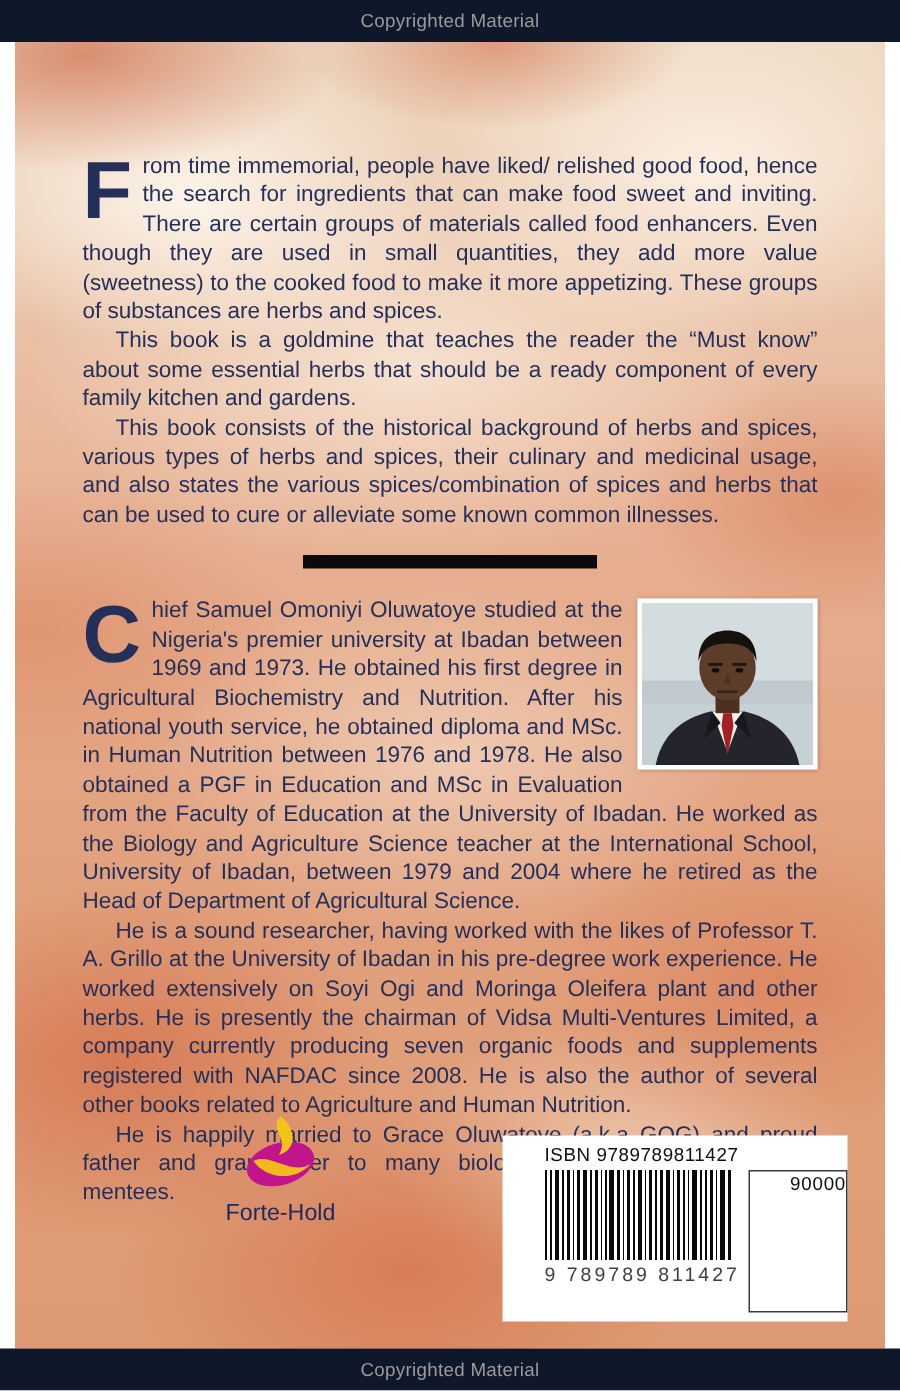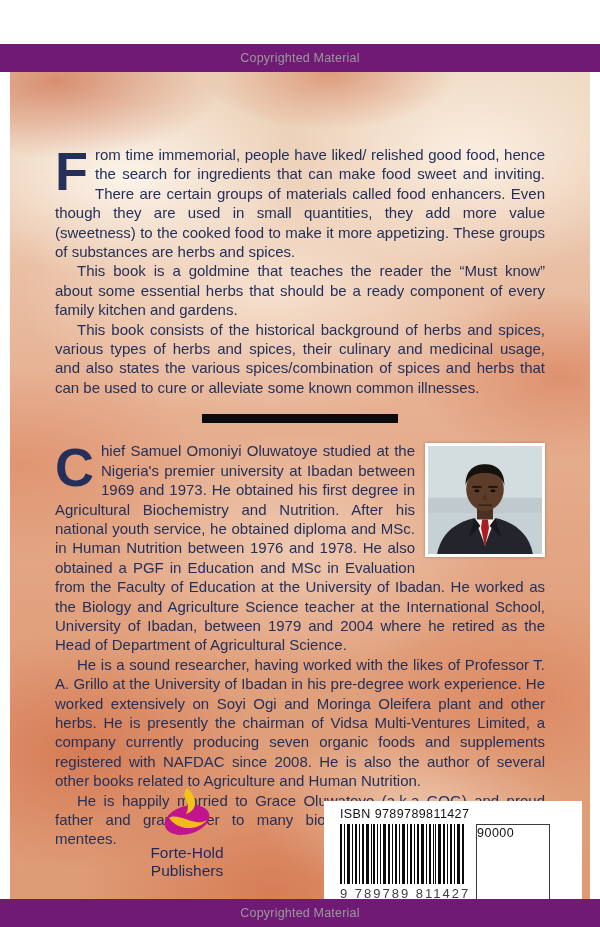--- a/index.html
+++ b/index.html
@@ -8,22 +8,21 @@
     width: 600px; height: 927px;
     background: #ffffff;
     font-family: "Liberation Sans", sans-serif;
     overflow: hidden;
     position: relative;
   }
   .copyright {
     width: 100%; height: 28px;
     display: flex; align-items: center; justify-content: center;
     color: #9a9a9a; font-size: 12.5px; letter-spacing: 0.2px;
-    background: #701a75;
-    margin-top: 44px;
+    background: #0f172a;
   }
   .cover {
     position: relative;
     margin: 0 10px;
     width: 580px; height: 871px;
     background:
       radial-gradient(ellipse 260px 120px at 8% 1%, rgba(198,82,45,0.55), transparent 65%),
       radial-gradient(ellipse 200px 90px at 55% 0%, rgba(205,95,55,0.5), transparent 65%),
       radial-gradient(ellipse 300px 170px at 20% 12%, rgba(255,252,245,0.85), transparent 60%),
       radial-gradient(ellipse 320px 190px at 80% 10%, rgba(255,248,238,0.8), transparent 60%),
@@ -76,23 +75,24 @@
   }
   .publisher svg { width: 64px; height: 58px; display: block; margin: 0 auto 2px auto; }
   .pub-name {
     color: #1d2a5e;
     font-weight: normal;
     font-size: 15.5px;
     line-height: 18px;
   }
   .barcode-panel {
     position: absolute;
-    left: 314px; top: 729px;
-    width: 258px; height: 124px;
+    left: 325px; top: 729px;
+    width: 230px; height: 124px;
     background: #ffffff;
+    padding-left: 12px;
   }
   .isbn-row {
     padding: 6px 0 3px 16px;
     font-size: 12.5px;
     color: #111111;
     letter-spacing: 0.4px;
   }
   .barcode-area { display: flex; padding-left: 16px; }
   .bars-column { width: 126px; }
   .bars-column svg { display: block; width: 126px; height: 60px; }
@@ -100,21 +100,21 @@
     font-size: 13px;
     color: #404040;
     letter-spacing: 2px;
     margin-top: 2px;
     white-space: nowrap;
   }
   .addon {
     margin-left: 10px;
     width: 74px; height: 95px;
     border: 1px solid #3a3a3a;
-    text-align: left;
+    text-align: right;
     padding-top: 1px;
     font-size: 12.5px;
     color: #111111;
     letter-spacing: 0.5px;
     background: #ffffff;
   }
   .copyright.bottom { position: absolute; bottom: 0; left: 0; }
 </style>
 </head>
 <body>
@@ -171,21 +171,20 @@
     <p class="para indent">He is happily married to Grace Oluwatoye (a.k.a GOG) and proud father and grandfather to many biological, adopted children, and mentees.</p>
   </section>
 
   <div class="publisher">
     <svg viewBox="0 0 64 58">
       <ellipse cx="32" cy="36" rx="23" ry="14" fill="#c0158c" transform="rotate(-16 32 36)"></ellipse>
       <path d="M32,4 C24,14 38,18 31,30 C44,26 42,12 32,4 Z" fill="#f3c417"></path>
       <path d="M14,34 C24,28 40,44 52,36 C42,48 22,46 14,34 Z" fill="#f3c417" opacity="0.95"></path>
     </svg>
     <div class="pub-name">Forte-Hold</div>
-    <div class="pub-name">Publishers</div>
   </div>
 
   <div class="barcode-panel">
     <div class="isbn-row">ISBN 9789789811427</div>
     <div class="barcode-area">
       <div class="bars-column">
         <svg viewBox="0 0 128 60" preserveAspectRatio="none" shape-rendering="crispEdges">
           <g fill="#0a0a0a">
             <rect x="0" y="0" width="2" height="60"></rect>
               <rect x="4" y="0" width="1" height="60"></rect>

